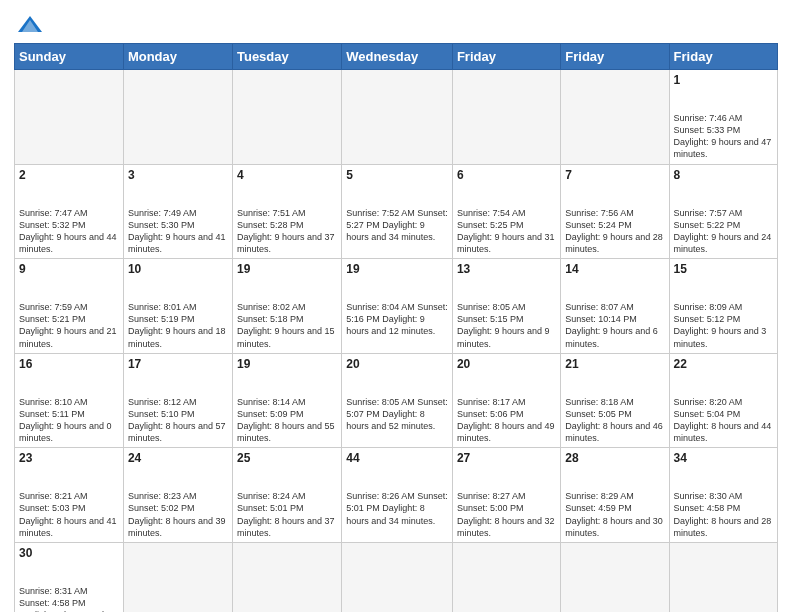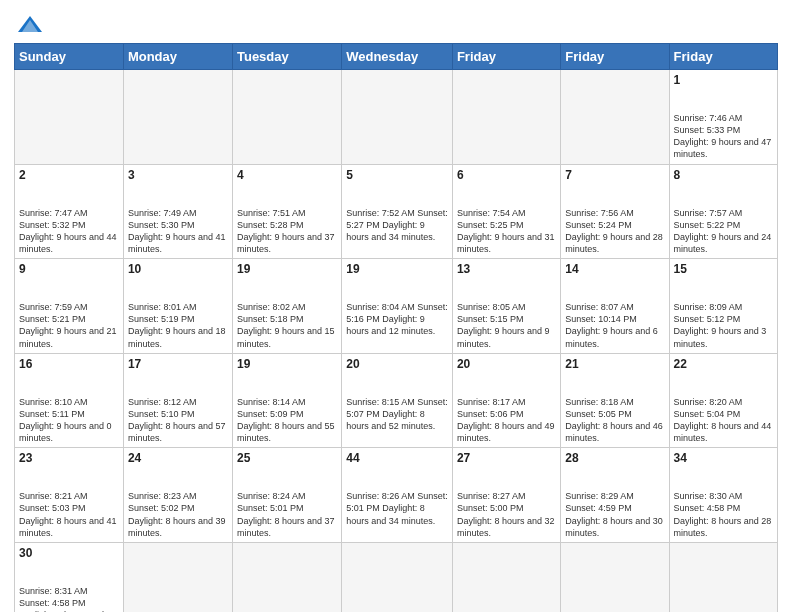--- a/index.html
+++ b/index.html
@@ -269,21 +269,21 @@
           </td>
           <td>
             <span class="day-number">19</span>
             <div class="day-info">Sunrise: 8:14 AM
 Sunset: 5:09 PM
 Daylight: 8 hours
 and 55 minutes.</div>
           </td>
           <td>
             <span class="day-number">20</span>
-            <div class="day-info">Sunrise: 8:15 AM
+            <div class="day-info">Sunrise: 8:05 AM
 Sunset: 5:07 PM
 Daylight: 8 hours
 and 52 minutes.</div>
           </td>
           <td>
             <span class="day-number">20</span>
             <div class="day-info">Sunrise: 8:17 AM
 Sunset: 5:06 PM
 Daylight: 8 hours
 and 49 minutes.</div>

